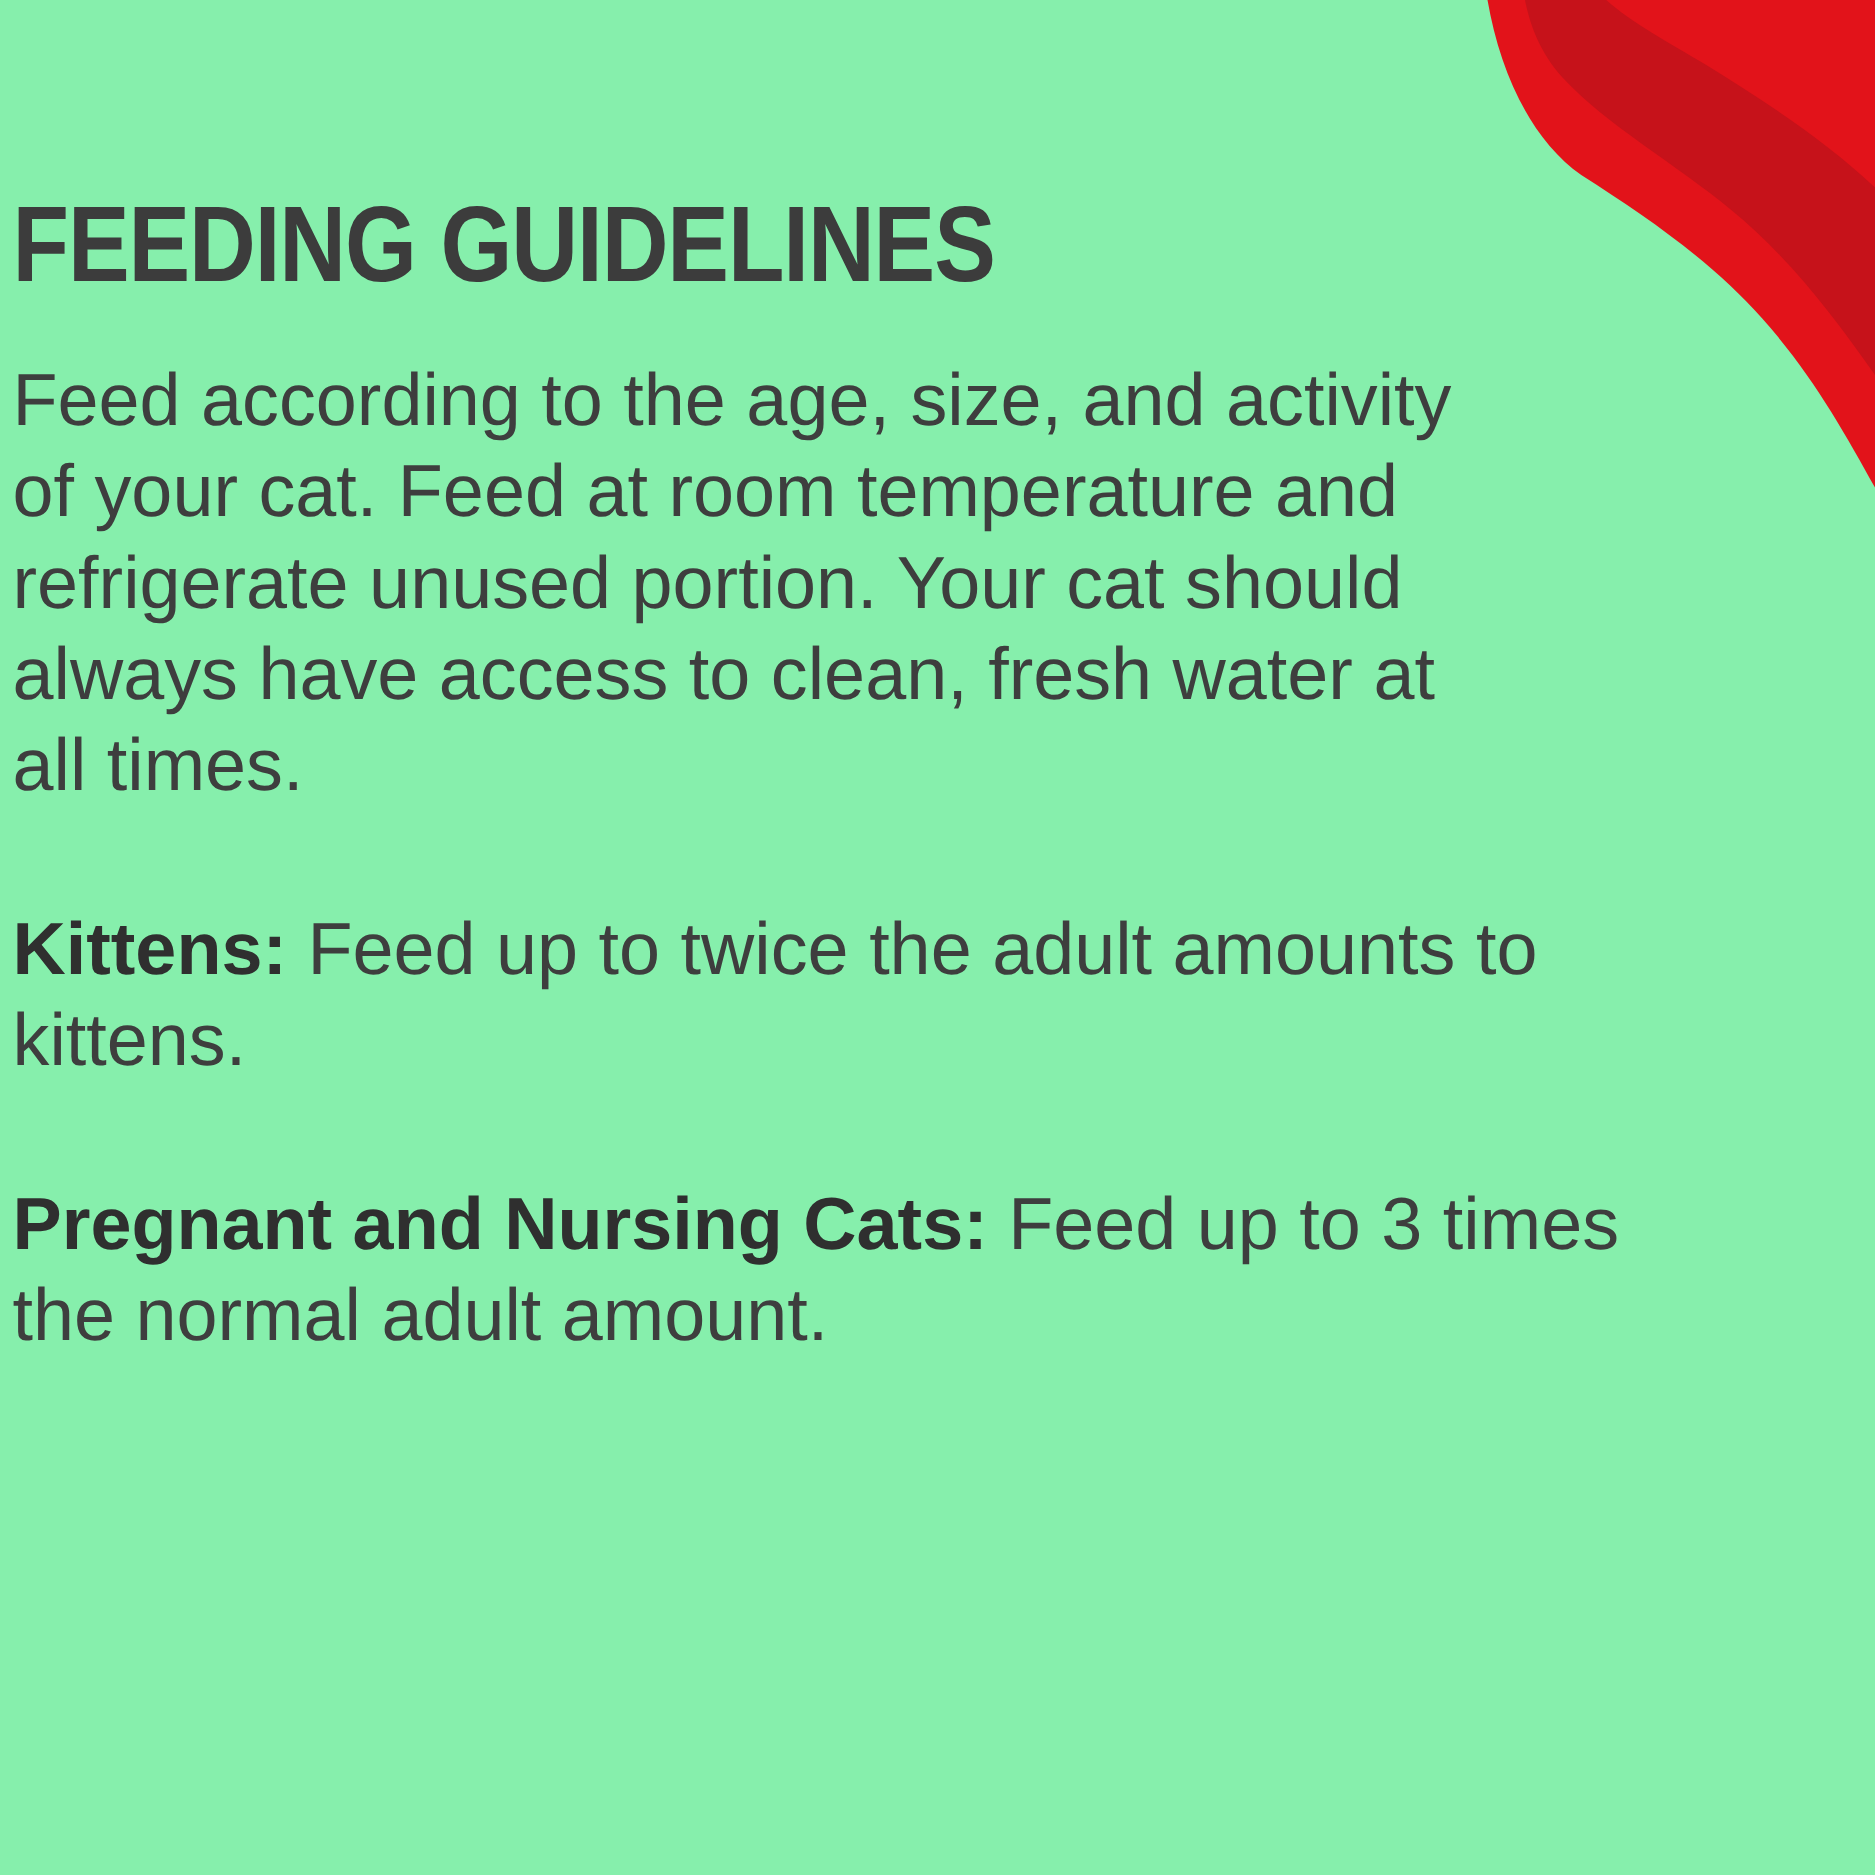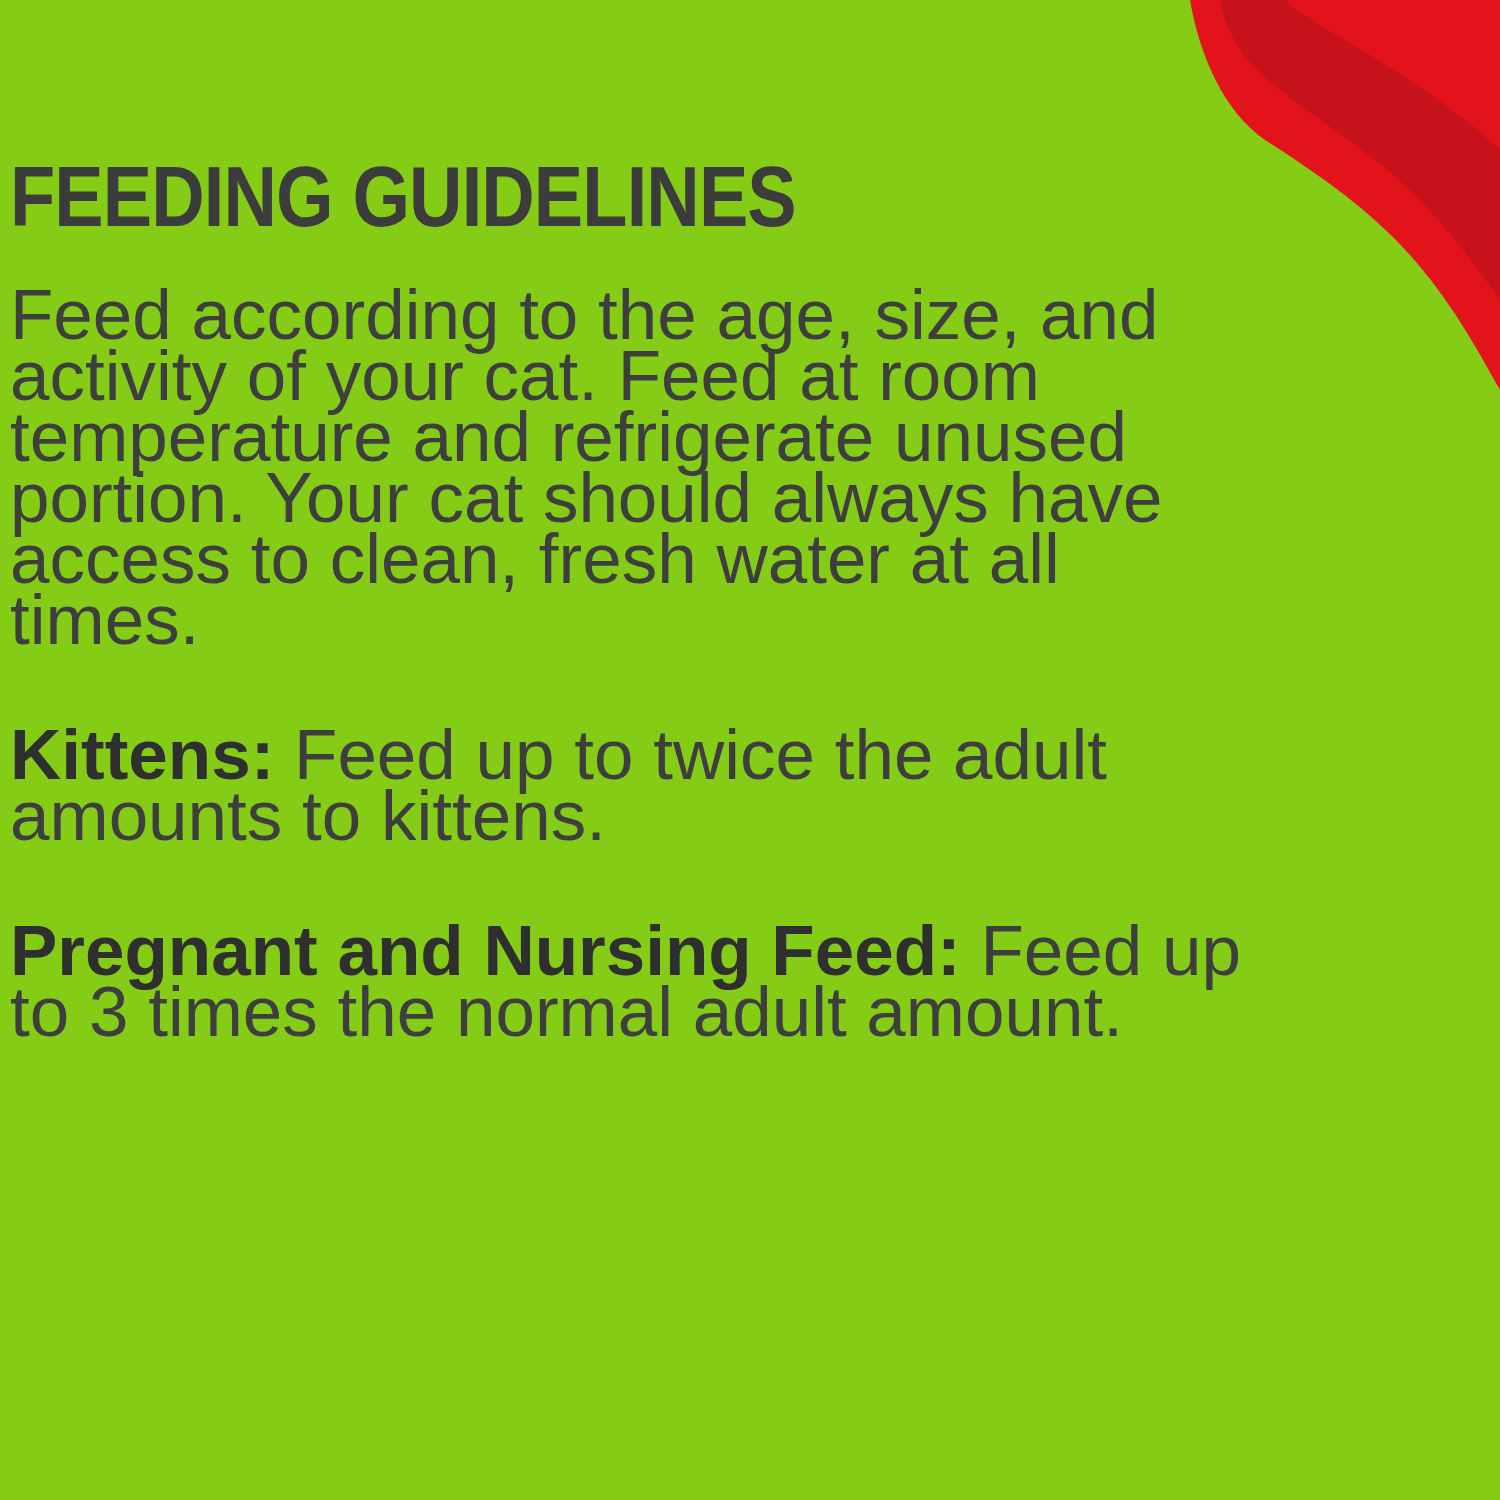--- a/index.html
+++ b/index.html
@@ -10,21 +10,21 @@
     width: 1500px;
     height: 1500px;
     background: #ffffff;
     font-family: "Liberation Sans", sans-serif;
     overflow: hidden;
   }
   #page {
     position: relative;
     width: 1500px;
     height: 1500px;
-    background: #84cc16;
+    background: #86efac;
     overflow: hidden;
   }
   
   #corner-graphic {
     position: absolute;
     top: 0;
     right: 0;
     width: 420px;
     height: 400px;
     pointer-events: none;
@@ -41,22 +41,22 @@
     line-height: 92px;
     font-weight: bold;
     letter-spacing: -1px;
     color: #3c3c3c;
     margin: 0 0 42px 0;
     transform: scaleX(0.86);
     transform-origin: left center;
     white-space: nowrap;
   }
   .para {
-    font-size: 71px;
-    line-height: 61px;
+    font-size: 59px;
+    line-height: 73px;
     color: #3e3e3e;
     margin: 0 0 74px 0;
     max-width: 1290px;
   }
   .para:last-child {
     margin-bottom: 0;
   }
   .lead {
     max-width: 1200px;
   }
@@ -78,16 +78,16 @@
 
   <div id="content">
 
     <h1 id="heading">FEEDING GUIDELINES</h1>
 
     <p class="para lead">Feed according to the age, size, and activity of your cat. Feed at room temperature and refrigerate unused portion. Your cat should always have access to clean, fresh water at all times.</p>
 
 
     <p class="para"><span class="label">Kittens:</span><span> Feed up to twice the adult amounts to kittens.</span></p>
 
-    <p class="para"><span class="label">Pregnant and Nursing Feed:</span><span> Feed up to 3 times the normal adult amount.</span></p>
+    <p class="para"><span class="label">Pregnant and Nursing Cats:</span><span> Feed up to 3 times the normal adult amount.</span></p>
 
   </div>
 </div>
 
 </body></html>

